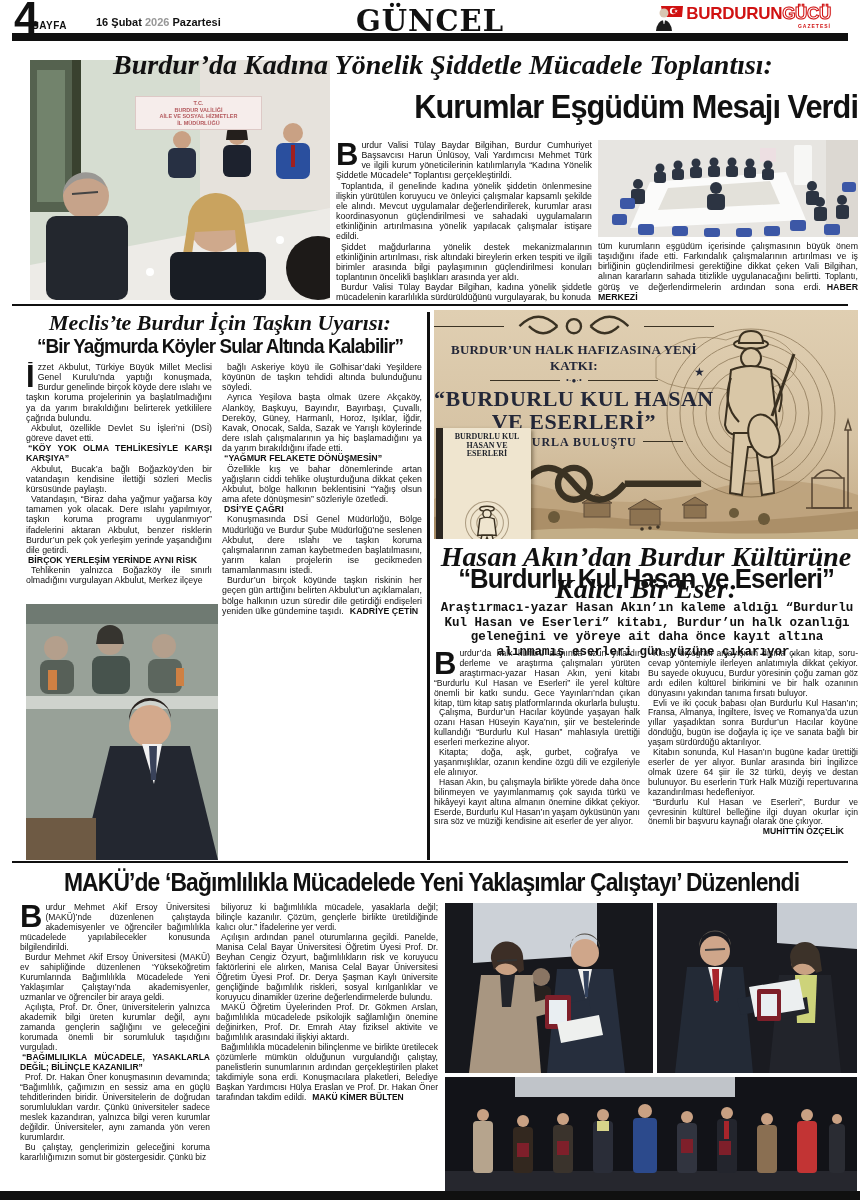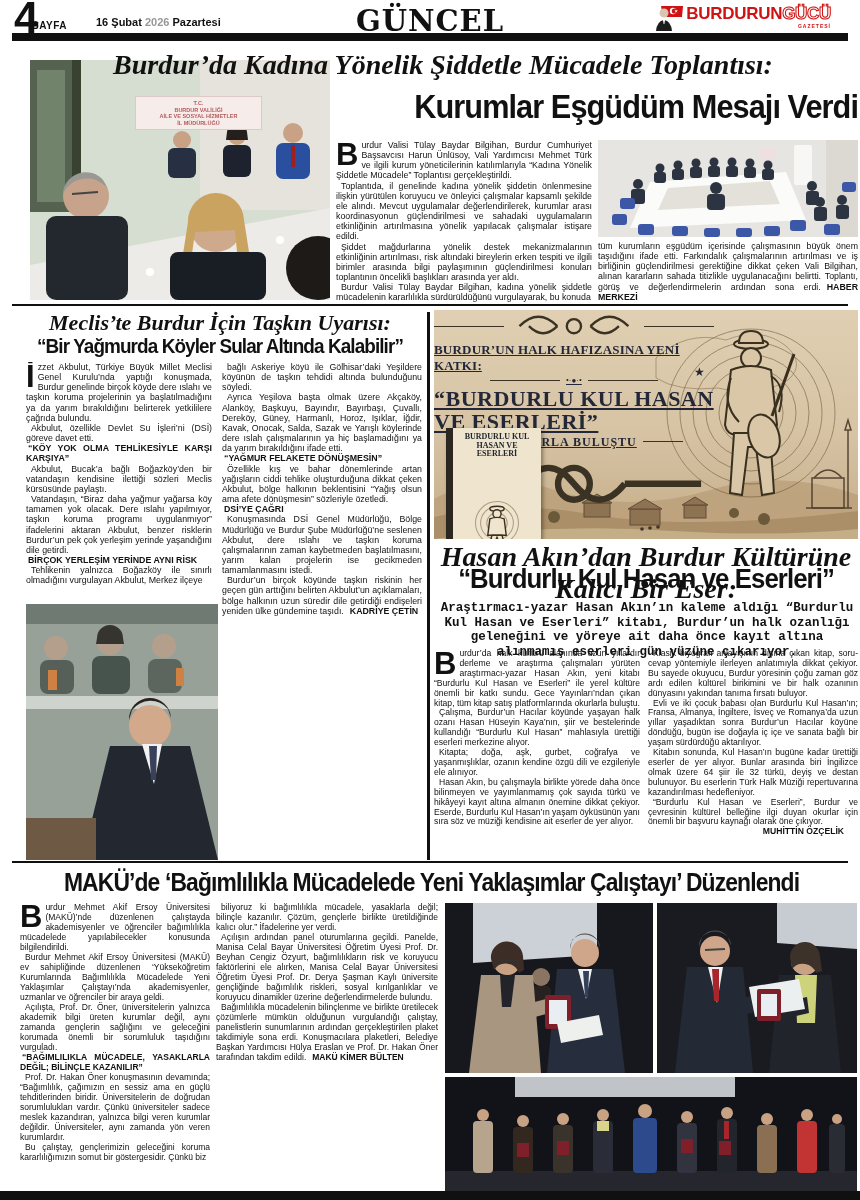--- a/index.html
+++ b/index.html
@@ -37,27 +37,27 @@
   .byline-line{font-weight:bold;text-align:right;padding-right:14px;}
   
   .photo{position:absolute;overflow:hidden;}
   .photo svg{display:block;width:100%;height:100%;}
   .p1banner{position:absolute;left:35%;top:15%;width:41%;background:#f6edeb;border:1px solid #ddc9c6;
             text-align:center;color:#b4595d;padding:3px 1px;}
   .p1banner div{font-size:5.5px;line-height:6.5px;font-weight:bold;}
   
   .promo{left:434px;top:310px;width:424px;height:229px;background:linear-gradient(180deg,#e0cfb2 0%,#d6c3a4 55%,#c4ab86 100%);overflow:hidden;}
   .promo-ink{color:#232738;}
-  .promo-text{position:absolute;left:0;top:2px;width:66%;font-family:"Liberation Serif",serif;text-decoration:underline;}
+  .promo-text{position:absolute;left:0;top:2px;width:66%;text-align:center;font-family:"Liberation Serif",serif;}
   .promo-kicker{font-weight:900;font-size:13px;letter-spacing:.2px;margin-top:2px;}
   .promo-title{font-weight:900;font-size:22px;line-height:23px;letter-spacing:.5px;}
   .promo-sub{font-weight:900;font-size:12px;margin-top:2px;letter-spacing:1px;}
   .orn-line{display:flex;align-items:center;justify-content:center;gap:6px;}
   .orn-line .l{flex:0 0 70px;height:1px;background:#3a3223;}
-  .book{position:absolute;left:12px;top:118px;width:88px;height:126px;background:#efe5cf;
+  .book{position:absolute;left:2px;top:118px;width:88px;height:126px;background:#efe5cf;
         border-left:7px solid #2b2620;box-shadow:2px 2px 4px rgba(40,30,10,.45);}
   .book-title{font-family:"Liberation Serif",serif;font-weight:900;font-size:8px;line-height:8.5px;
               color:#22262e;text-align:center;padding:5px 3px 0 3px;}
   .book-author{position:absolute;bottom:3px;width:100%;text-align:center;font-size:6px;font-weight:bold;color:#3a3a3a;}
   .book-mark{position:absolute;right:3px;bottom:2px;width:10px;height:6px;background:#c0392b;}
   .landscape{position:absolute;left:0;bottom:0;width:100%;height:80px;}
   .player{position:absolute;right:2px;top:8px;width:210px;height:218px;}
 </style>
 </head>
 <body>
@@ -404,20 +404,21 @@
         <div class="para">Açılışta, Prof. Dr. Öner, üniversitelerin yalnızca akademik bilgi üreten kurumlar değil, aynı zamanda gençlerin sağlığını ve geleceğini korumada önemli bir sorumluluk taşıdığını vurguladı.</div>
         <div class="subhead">“BAĞIMLILIKLA MÜCADELE, YASAKLARLA DEĞİL; BİLİNÇLE KAZANILIR”</div>
         <div class="para">Prof. Dr. Hakan Öner konuşmasının devamında; “Bağımlılık, çağımızın en sessiz ama en güçlü tehditlerinden biridir. Üniversitelerin de doğrudan sorumlulukları vardır. Çünkü üniversiteler sadece meslek kazandıran, yalnızca bilgi veren kurumlar değildir. Üniversiteler, aynı zamanda yön veren kurumlardır.</div>
         <div class="para">Bu çalıştay, gençlerimizin geleceğini koruma kararlılığımızın somut bir göstergesidir. Çünkü biz</div>
       </div>
   </div>
   <div class="col f85" style="left:216px;top:902px;width:222px;height:289px;">
     <div>
         <div class="para">biliyoruz ki bağımlılıkla mücadele, yasaklarla değil; bilinçle kazanılır. Çözüm, gençlerle birlikte üretildiğinde kalıcı olur.” İfadelerine yer verdi.</div>
         <div class="para">Açılışın ardından panel oturumlarına geçildi. Panelde, Manisa Celal Bayar Üniversitesi Öğretim Üyesi Prof. Dr. Beyhan Cengiz Özyurt, bağımlılıkların risk ve koruyucu faktörlerini ele alırken, Manisa Celal Bayar Üniversitesi Öğretim Üyesi Prof. Dr. Derya Şaşman Kaylı üniversite gençliğinde bağımlılık riskleri, sosyal kırılganlıklar ve koruyucu dinamikler üzerine değerlendirmelerde bulundu.</div>
+        <div class="para">MAKÜ Öğretim Üyelerinden Prof. Dr. Gökmen Arslan, bağımlılıkla mücadelede psikolojik sağlamlığın önemine değinirken, Prof. Dr. Emrah Atay fiziksel aktivite ve bağımlılık arasındaki ilişkiyi aktardı.</div>
       </div>
     <div class="para">
       <span>Bağımlılıkla mücadelenin bilinçlenme ve birlikte üretilecek çözümlerle mümkün olduğunun vurgulandığı çalıştay, panelistlerin sunumlarının ardından gerçekleştirilen plaket takdimiyle sona erdi. Konuşmacılara plaketleri, Belediye Başkan Yardımcısı Hülya Eraslan ve Prof. Dr. Hakan Öner tarafından takdim edildi.</span><span class="byline">MAKÜ KİMER BÜLTEN</span>
     </div>
   </div>
 
   <div class="photo" style="left:445px;top:903px;width:208px;height:170px;">
     <svg viewBox="0 0 208 170" preserveAspectRatio="none">
       <rect width="208" height="170" fill="#17181d"></rect>
       <polygon points="28,0 152,0 152,52 28,60" fill="#ccd1d7"></polygon>

